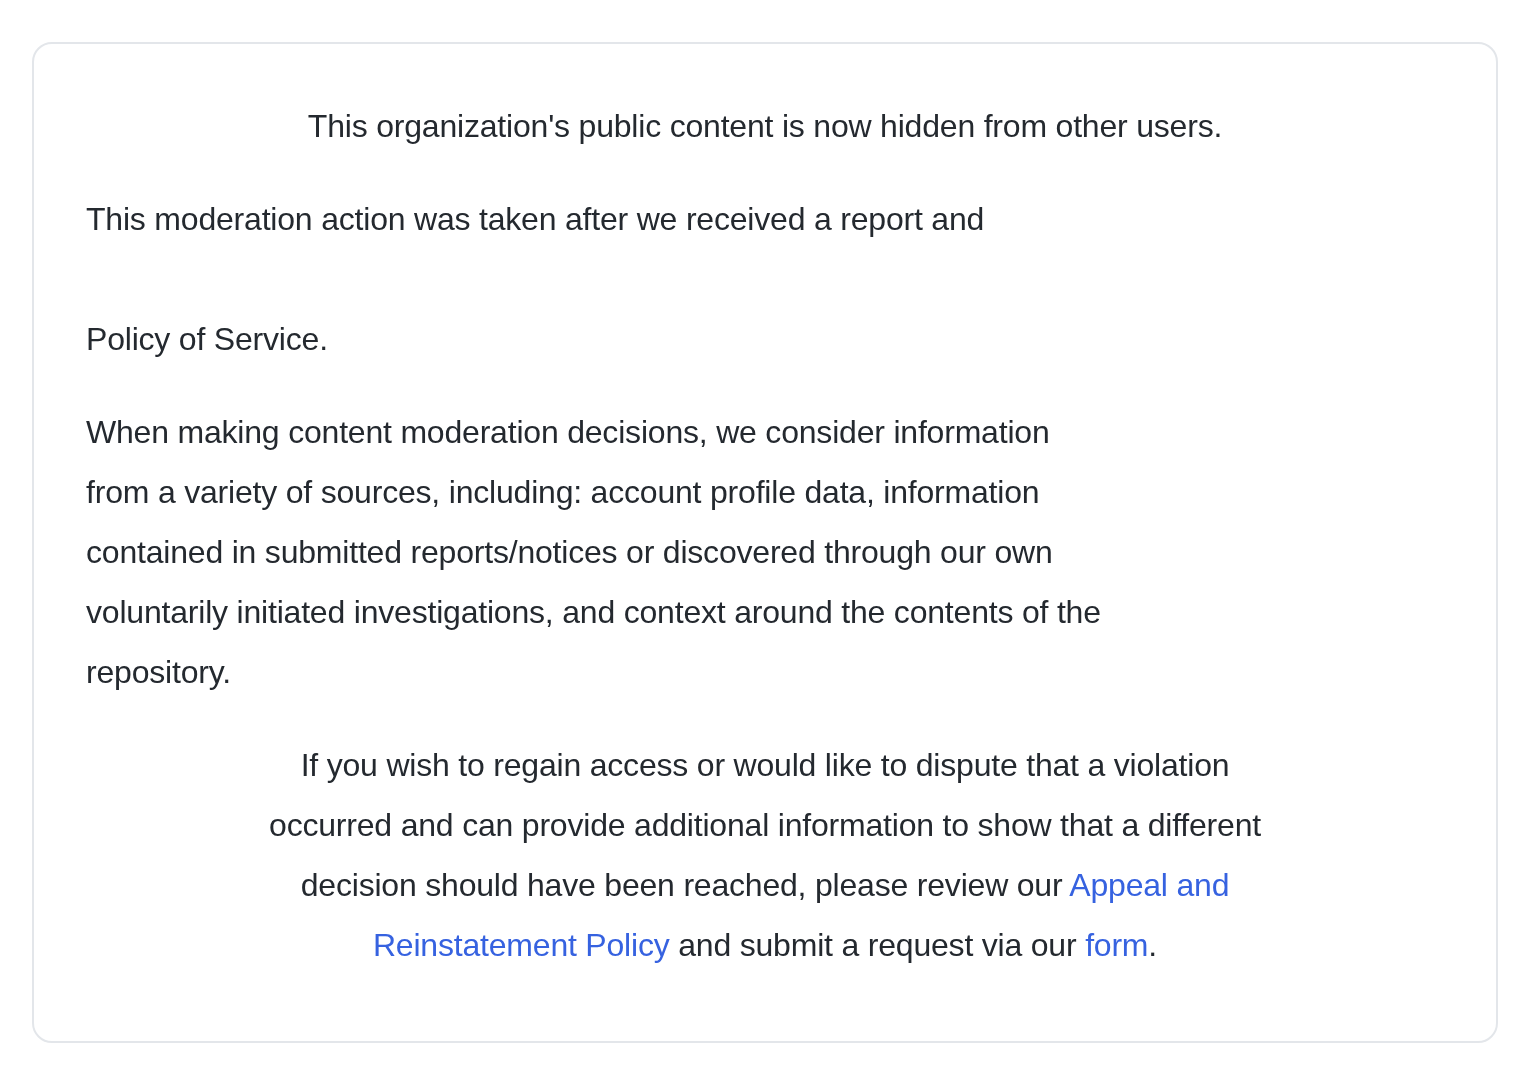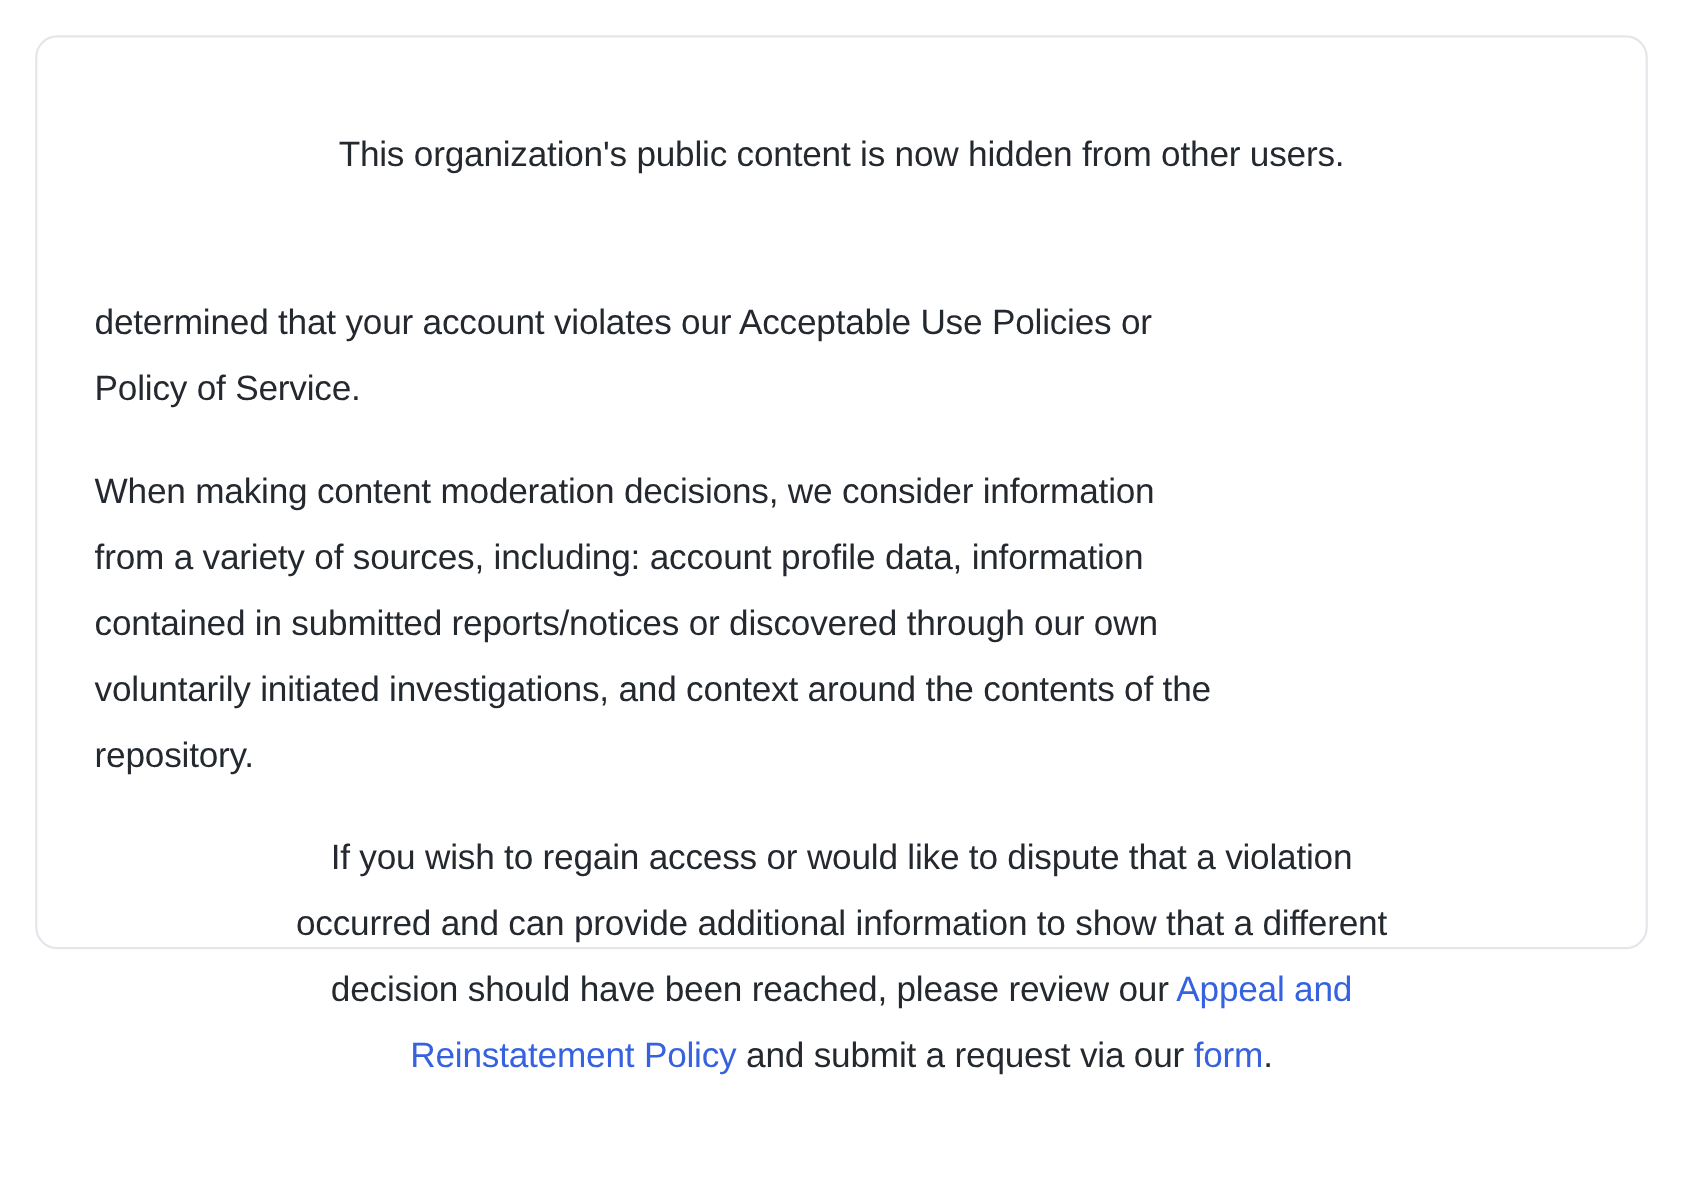--- a/index.html
+++ b/index.html
@@ -9,26 +9,26 @@
   body {
     width: 1534px;
     height: 1070px;
     background: var(--page-bg, #ffffff);
     font-family: "Liberation Sans", sans-serif;
     overflow: hidden;
   }
   .card {
     box-sizing: border-box;
     width: 1466px;
-    height: 831px;
-    margin: 32px 36px 35px 32px;
+    height: 1001px;
+    margin: 42px 36px 35px 32px;
     background: var(--card-bg, #ffffff);
     border: 2px solid var(--border-color, #e3e6ea);
     border-radius: 20px;
-    padding: 76px 52px 70px 52px;
+    padding: 52px 52px 70px 52px;
   }
   .para {
     margin: 0 0 33px 0;
     font-size: 32px;
     line-height: 60px;
     color: var(--text-color, #24292f);
     letter-spacing: -0.2px;
   }
   .para:last-child {
     margin-bottom: 0;
@@ -40,17 +40,17 @@
     text-decoration: none;
     cursor: pointer;
   }
 </style>
 </head>
 <body style="--page-bg: #ffffff; --card-bg: #ffffff; --border-color: #e3e6ea; --text-color: #24292f; --link-color: #3662e0;">
 
 <main class="card">
   <div>
       <p class="para center"><span>This organization's public content is now hidden from other users.</span></p>
-      <p class="para left"><br><span>determined that your account violates our Acceptable Use Policies or</span><br><span>Policy of Service.</span></p>
+      <p class="para left"><span>This moderation action was taken after we received a report and</span><br><br><span>Policy of Service.</span></p>
       <p class="para left"><span>When making content moderation decisions, we consider information</span><br><span>from a variety of sources, including: account profile data, information</span><br><span>contained in submitted reports/notices or discovered through our own</span><br><span>voluntarily initiated investigations, and context around the contents of the</span><br><span>repository.</span></p>
       <p class="para center"><span>If you wish to regain access or would like to dispute that a violation</span><br><span>occurred and can provide additional information to show that a different</span><br><span>decision should have been reached, please review our </span><a href="#">Appeal and</a><br><a href="#">Reinstatement Policy</a><span> and submit a request via our </span><a href="#">form</a><span>.</span></p>
     </div>
 </main>
 
 </body></html>

